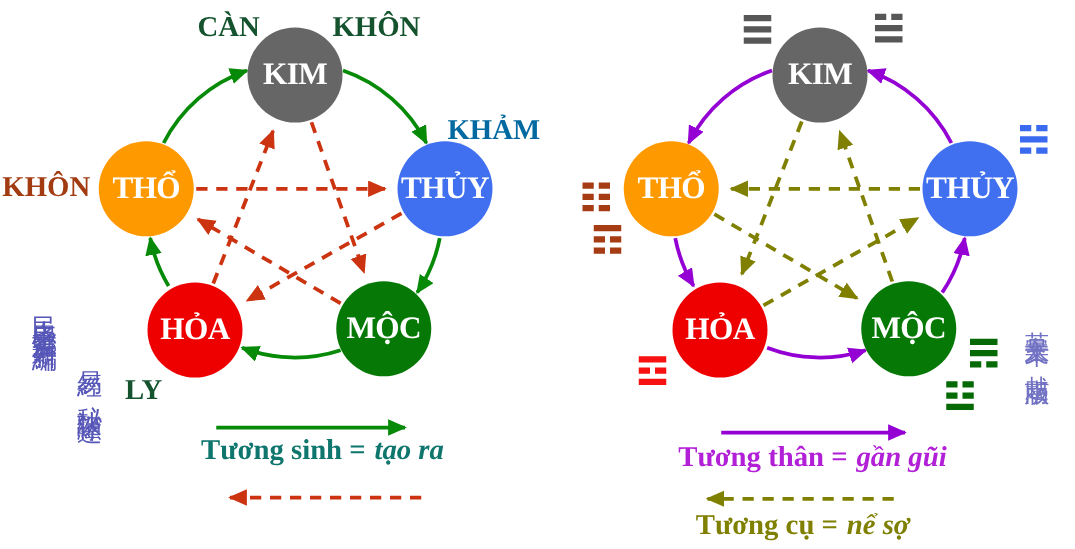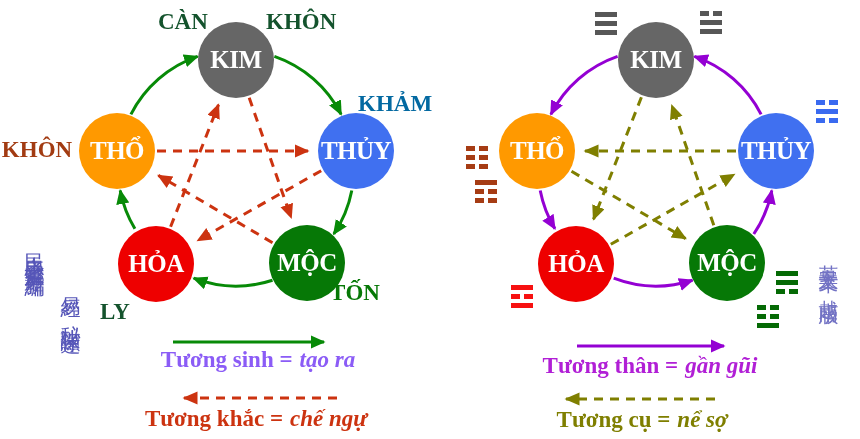--- a/index.html
+++ b/index.html
@@ -11,21 +11,21 @@
   .than{stroke:#9400d3;stroke-width:3;fill:none;}
   .cu{stroke:#7f7f00;stroke-width:3;fill:none;stroke-dasharray:9 7;}
   .node{position:absolute;width:76px;height:76px;border-radius:50%;z-index:3;
         display:flex;align-items:center;justify-content:center;
         color:#ffffff;font-weight:bold;font-size:25px;letter-spacing:-0.5px;}
   .outer-label{position:absolute;z-index:2;font-weight:bold;font-size:23px;white-space:nowrap;}
   .label-block{position:absolute;z-index:2;font-weight:bold;font-size:23px;text-align:center;line-height:28px;}
   .col-gray{color:#14532d;} .col-blue{color:#0369a1;} .col-brick{color:#a23b12;}
   .col-red{color:#14532d;} .col-green{color:#067806;}
   .legend-text{position:absolute;z-index:2;font-weight:bold;font-size:23px;text-align:center;white-space:nowrap;}
-  .legend-sinh{color:#8b5cf6;} .legend-khac{color:#cc3310;}
+  .legend-sinh{color:#0f766e;} .legend-khac{color:#cc3310;}
   .legend-than{color:#b11fd6;} .legend-cu{color:#7f7f00;}
   .legend-text .val{font-style:italic;margin-left:7px;}
   .tg{position:absolute;z-index:2;width:22px;display:flex;flex-direction:column;gap:4px;}
   .tg-row{height:5px;display:flex;justify-content:space-between;}
   .tg-seg{height:5px;}
   .vtext{position:absolute;z-index:2;writing-mode:vertical-rl;text-orientation:upright;
          font-size:20px;letter-spacing:3px;line-height:26px;white-space:pre;}
 </style>
 </head>
 <body>
@@ -90,28 +90,24 @@
     </div>
 
   <div class="outer-label col-gray" style="left:158px;top:9px">CÀN</div>
   <div class="outer-label col-gray" style="left:266px;top:9px">KHÔN</div>
   <div class="outer-label col-blue" style="left:358px;top:91px">KHẢM</div>
   <div class="label-block col-brick" style="left:0px;top:136px;width:74px">
     <div>KHÔN</div>
   </div>
   <div class="outer-label col-red" style="left:100px;top:299px">LY</div>
   <div class="label-block col-green" style="left:310px;top:279px;width:90px">
-    <div>TỐN</div>
   </div>
 
   <div class="legend-text legend-sinh" style="left:138px;top:347px;width:240px">
     <span>Tương sinh =</span><span class="val">tạo ra</span>
-  </div>
-  <div class="legend-text legend-khac" style="left:126px;top:406px;width:260px">
-    <span>Tương khắc =</span><span class="val">chế ngự</span>
   </div>
 
   <div class="node" style="left: 618px; top: 22px; background: rgb(102, 102, 102);">
       <span>KIM</span>
     </div>
   <div class="node" style="left: 738px; top: 113px; background: rgb(64, 112, 240);">
       <span>THỦY</span>
     </div>
   <div class="node" style="left: 689px; top: 225px; background: rgb(6, 120, 6);">
       <span>MỘC</span>

